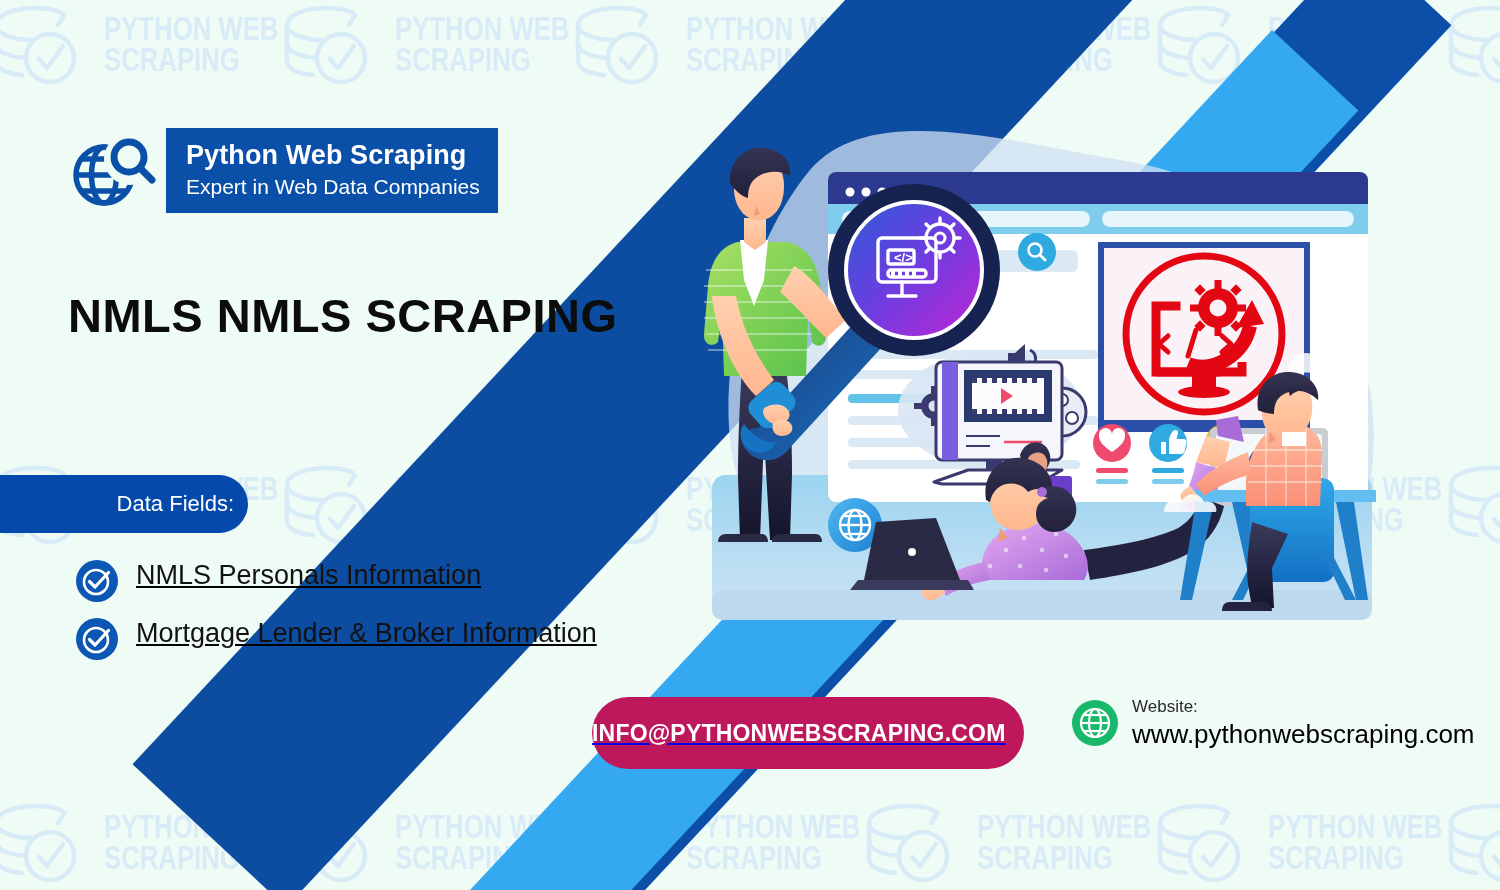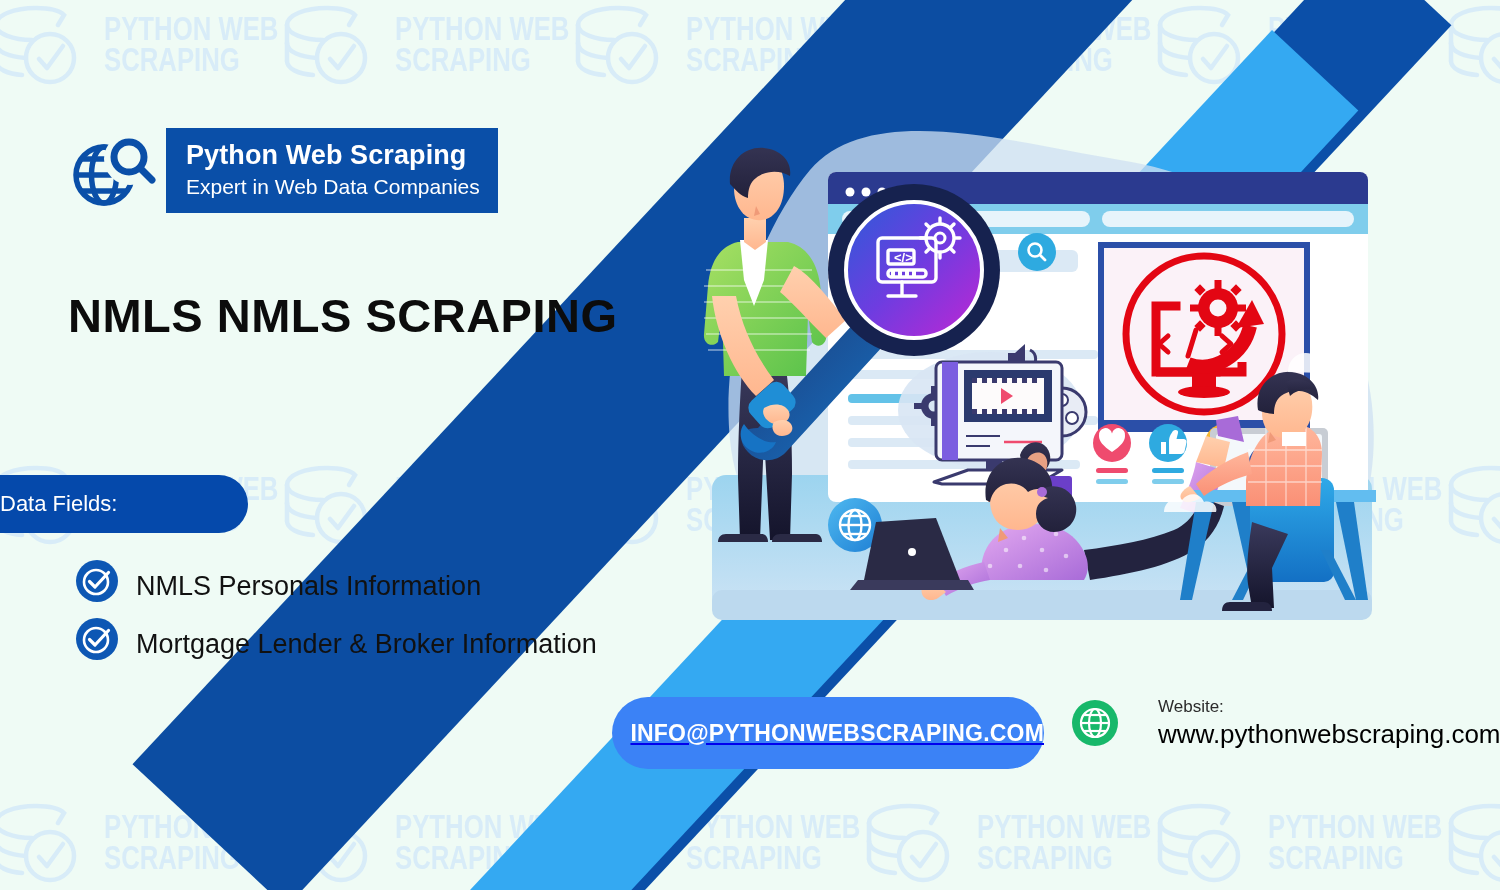--- a/index.html
+++ b/index.html
@@ -128,73 +128,73 @@
     white-space: nowrap;
   }
 
   
   .fields-pill {
     position: absolute;
     left: 0; top: 475px;
     width: 248px; height: 58px;
     background: #0549ab;
     border-radius: 0 60px 60px 0;
-    display: flex; align-items: center; justify-content: flex-start;
+    display: flex; align-items: center; justify-content: flex-end;
     z-index: 5;
   }
   .fields-pill span {
     color: #ffffff;
     font-size: 22px;
     font-weight: 400;
     padding-right: 14px;
   }
 
   
   .bullets {
     position: absolute;
     left: 76px; top: 560px;
     z-index: 5;
   }
   .bullet {
-    display: flex; align-items: flex-end;
+    display: flex; align-items: flex-start;
     margin-bottom: 16px;
+    text-decoration: underline;
   }
   .bullet:last-child { margin-bottom: 0; }
   .bullet-icon { flex: 0 0 auto; margin-right: 18px; }
   .bullet-text {
     font-size: 27px;
     font-weight: 400;
     color: #111111;
     white-space: nowrap;
   }
 
   
   .email-pill {
     position: absolute;
-    left: 612px; top: 697px;
+    left: 592px; top: 697px;
     width: 432px; height: 72px;
-    background: #3b82f6;
+    background: #be185d;
     border-radius: 40px;
-    display: flex; align-items: center; justify-content: flex-end;
+    display: flex; align-items: center; justify-content: flex-start;
     z-index: 5;
   }
   .email-pill span {
     color: #ffffff;
     font-size: 23px;
     font-weight: 700;
     letter-spacing: 0.2px;
   }
 
   
   .website-block {
     position: absolute;
     left: 1072px; top: 698px;
     display: flex; align-items: center;
     z-index: 5;
-    gap: 26px;
   }
   .website-icon { margin-right: 14px; flex: 0 0 auto; }
   .website-label {
     font-size: 17px;
     color: #2b2b2b;
     line-height: 1.1;
     margin-bottom: 3px;
   }
   .website-url {
     font-size: 26px;

